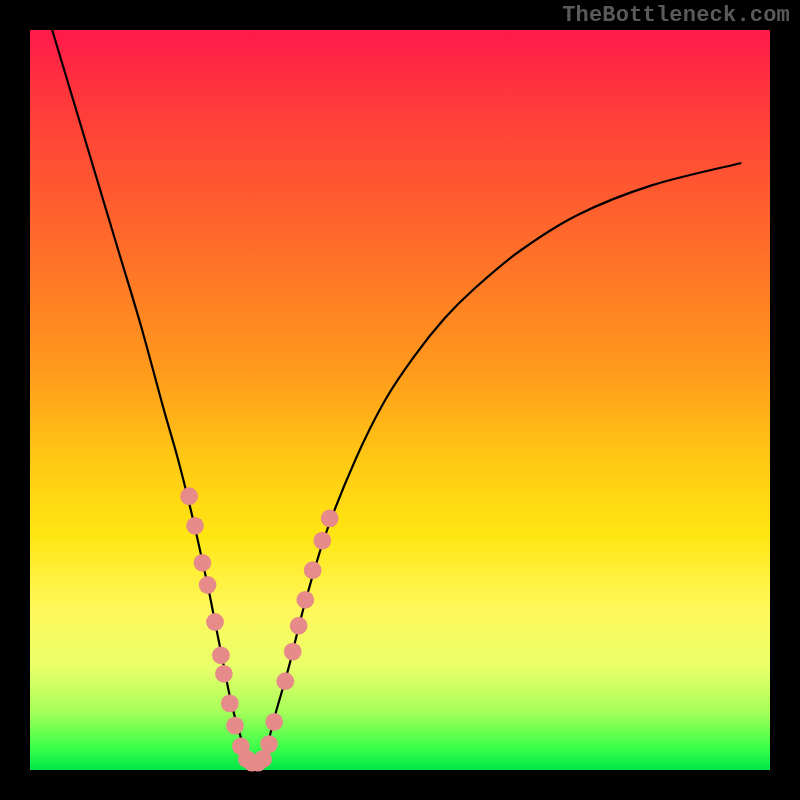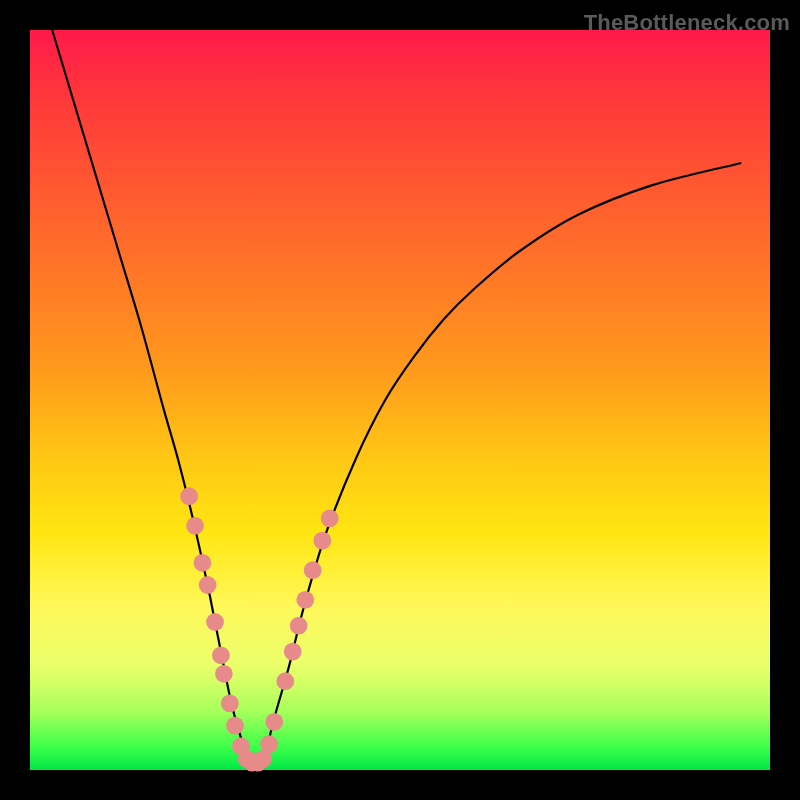--- a/index.html
+++ b/index.html
@@ -26,23 +26,23 @@
       #ffe612 68%,
       #fff85a 78%,
       #eaff6a 86%,
       #a8ff5a 92%,
       #3bff4a 97%,
       #00e648 100%
     );
   }
   .watermark {
     position: absolute;
-    top: 10px;
+    top: 3px;
     right: 10px;
-    font-family: Liberation Sans, sans-serif;
+    font-family: Liberation Mono, monospace;
     font-size: 22px;
     font-weight: 600;
     color: #5a5a5a;
     letter-spacing: 0.2px;
     z-index: 5;
     user-select: none;
   }
   svg.curve {
     position: absolute;
     left: 0; top: 0;

